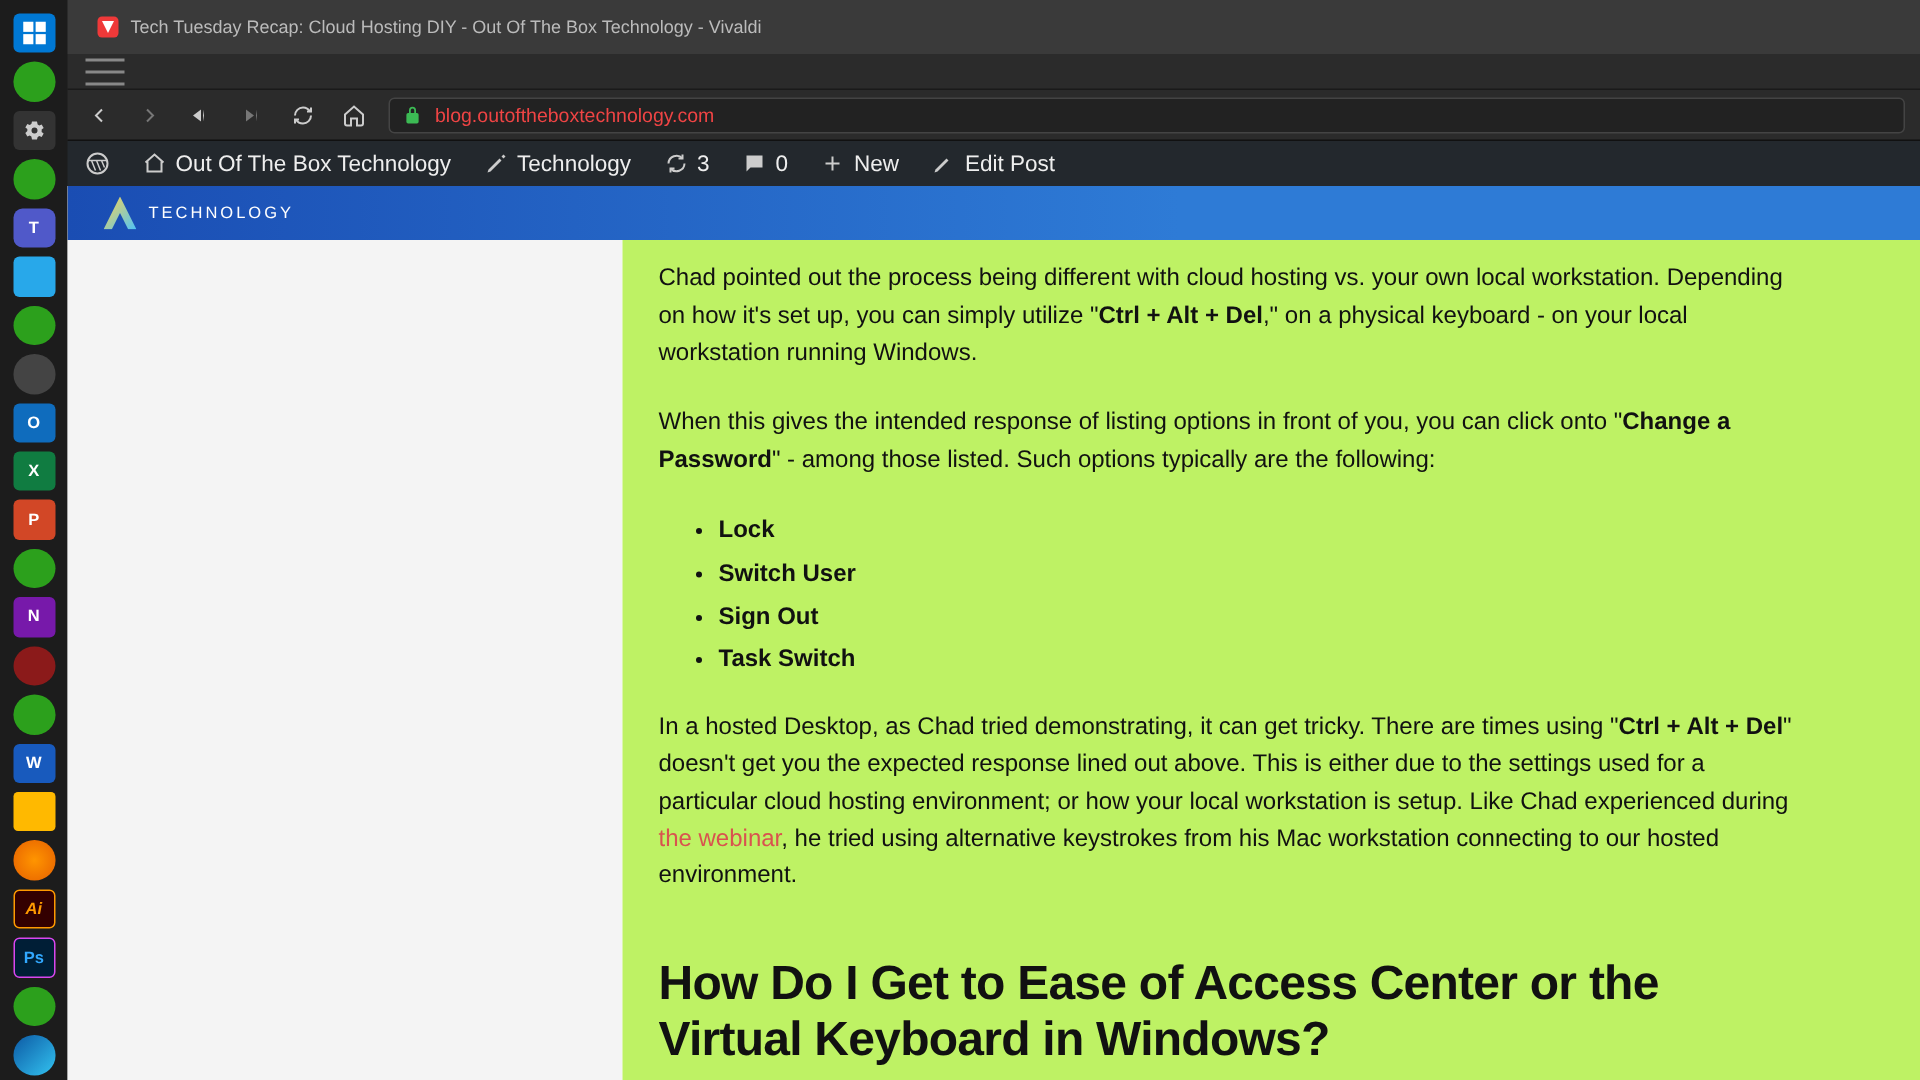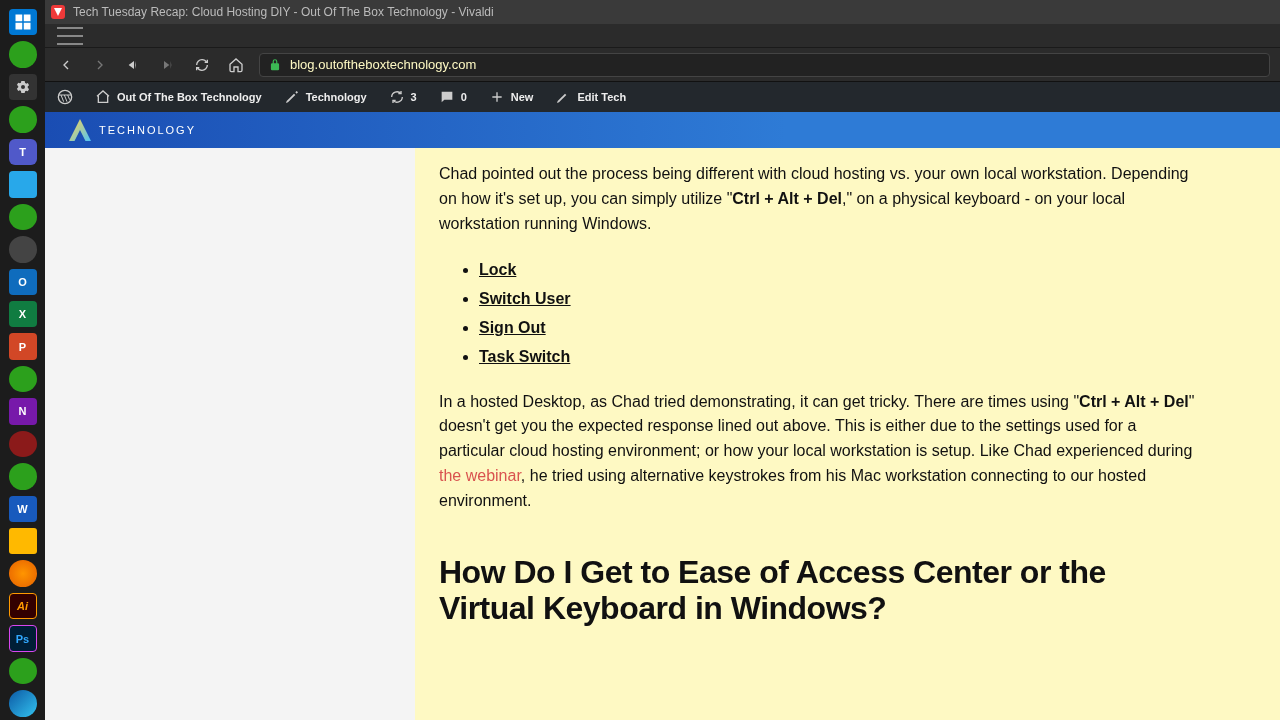--- a/index.html
+++ b/index.html
@@ -23,53 +23,53 @@
 .firefox { background: radial-gradient(circle,#ff9500,#e66000); border-radius: 50%; }
 .ai { background: #330000; border: 1px solid #ff9a00; border-radius: 4px; color: #ff9a00; font-style: italic; }
 .ps { background: #001e36; border: 1px solid #d946ef; border-radius: 4px; color: #31a8ff; }
 .edge { background: linear-gradient(135deg,#0c59a4,#33c3f0); border-radius: 50%; }
 .generic-circle { background: #444; border-radius: 50%; }
 
 
 .vivaldi { position: absolute; left: 45px; top: 0; right: 0; bottom: 0; background: #2a2a2a; display: flex; flex-direction: column; }
 
 
-.tabrow { height: 24px; background: #3a3a3a; display: flex; align-items: center; padding-left: 6px; font-size: 12px; color: #bbb; }
+.tabrow { height: 36px; background: #3a3a3a; display: flex; align-items: center; padding-left: 20px; font-size: 12px; color: #bbb; }
 .tab { display: flex; align-items: center; gap: 8px; }
 .tab-favicon { width: 14px; height: 14px; background: #ef3939; border-radius: 3px; position: relative; }
 .tab-favicon::after { content: ""; position: absolute; inset: 3px; background: #fff; clip-path: polygon(0 0,100% 0,50% 100%); }
 
 
 .panel-toggle { height: 24px; background: #2b2b2b; display: flex; align-items: center; padding-left: 12px; border-bottom: 1px solid #1a1a1a; }
 .hamburger { width: 26px; height: 18px; display: flex; flex-direction: column; justify-content: space-between; cursor: pointer; }
 .hamburger span { height: 2px; background: #888; }
 
 .navbar { height: 34px; background: #2b2b2b; display: flex; align-items: center; padding: 0 10px; gap: 12px; border-bottom: 1px solid #111; }
 .nav-btn { width: 22px; height: 22px; display: flex; align-items: center; justify-content: center; color: #ccc; cursor: pointer; }
 .nav-btn svg { width: 16px; height: 16px; }
-.addr { flex: 1; height: 24px; background: #222; border: 1px solid #444; border-radius: 4px; display: flex; align-items: center; gap: 8px; padding: 0 8px; color: #fef9c3; font-size: 13px; }
+.addr { flex: 1; height: 24px; background: #222; border: 1px solid #444; border-radius: 4px; display: flex; align-items: center; gap: 8px; padding: 0 8px; color: #ef4444; font-size: 13px; }
 .lock { width: 14px; height: 14px; color: #3cba54; }
 
 
-.wpbar { height: 30px; background: #23282d; display: flex; align-items: center; gap: 22px; padding: 0 12px; color: #eee; font-size: 11px; font-weight: bold; }
+.wpbar { height: 30px; background: #23282d; display: flex; align-items: center; gap: 22px; padding: 0 12px; color: #eee; font-size: 15px; }
 .wp-item { display: flex; align-items: center; gap: 6px; cursor: pointer; }
 .wp-item svg { width: 16px; height: 16px; }
 
 
 .page { flex: 1; background: #fff; position: relative; overflow: hidden; }
 .site-header { height: 36px; background: linear-gradient(90deg,#1a4db3,#2e7bd6 60%,#2e7bd6); display: flex; align-items: center; padding: 0 24px; color: #fff; font-size: 11px; letter-spacing: 2px; }
 .site-logo { display: flex; align-items: center; gap: 8px; }
 .site-logo-mark { width: 22px; height: 22px; background: linear-gradient(135deg,#ffd54f,#4fc3f7); clip-path: polygon(0 100%,50% 0,100% 100%,75% 100%,50% 50%,25% 100%); }
 
 .content-wrap { position: absolute; top: 36px; left: 0; right: 0; bottom: 0; display: flex; }
 .left-gutter { width: 370px; background: #f4f4f4; }
-.article { flex: 1; background: #fef9c3; padding: 14px 76px 0 24px; color: #111; font-size: 16px; line-height: 1.55; }
+.article { flex: 1; background: #bef264; padding: 14px 76px 0 24px; color: #111; font-size: 16px; line-height: 1.55; }
 .article p { margin-bottom: 22px; }
 .article ul { margin: 0 0 20px 40px; }
-.article li { margin: 4px 0; font-weight: 700; list-style: disc; text-decoration: underline; }
+.article li { margin: 4px 0; font-weight: 700; list-style: disc; }
 .article strong { font-weight: 700; }
 .article a { color: #d9534f; text-decoration: none; }
 .article h2 { font-size: 32px; font-weight: 800; line-height: 1.15; margin-top: 40px; letter-spacing: -0.5px; }
 </style>
 </head>
 <body>
 
 <div class="win-taskbar">
   <div class="win-icon win-start">
     <svg viewBox="0 0 24 24">
@@ -198,38 +198,41 @@
     <div class="wp-item">
       <svg viewBox="0 0 24 24" fill="none" stroke="#ccc" stroke-width="2">
           <path d="M12 5v14M5 12h14"></path>
         </svg>
       <span>New</span>
     </div>
     <div class="wp-item">
       <svg viewBox="0 0 24 24" fill="#ccc">
           <path d="M3 21l3-1 11-11-2-2L4 18l-1 3z"></path>
         </svg>
-      <span>Edit Tech</span>
+      <span>Edit Post</span>
     </div>
   </div>
 
   <div class="page">
     <div class="site-header">
       <div class="site-logo">
         <span class="site-logo-mark"></span>
         <span>TECHNOLOGY</span>
       </div>
     </div>
 
     <div class="content-wrap">
       <div class="left-gutter"></div>
 
       <div class="article">
         <p>
           <span>Chad pointed out the process being different with cloud hosting vs. your own local workstation. Depending on how it's set up, you can simply utilize "</span><strong>Ctrl + Alt + Del</strong><span>," on a physical keyboard - on your local workstation running Windows.</span>
+        </p>
+        <p>
+          <span>When this gives the intended response of listing options in front of you, you can click onto "</span><strong>Change a Password</strong><span>" - among those listed. Such options typically are the following:</span>
         </p>
         <ul>
           <li>Lock</li>
           <li>Switch User</li>
           <li>Sign Out</li>
           <li>Task Switch</li>
         </ul>
         <p>
           <span>In a hosted Desktop, as Chad tried demonstrating, it can get tricky. There are times using "</span><strong>Ctrl + Alt + Del</strong><span>" doesn't get you the expected response lined out above. This is either due to the settings used for a particular cloud hosting environment; or how your local workstation is setup. Like Chad experienced during </span><a href="#">the webinar</a><span>, he tried using alternative keystrokes from his Mac workstation connecting to our hosted environment.</span>
         </p>

